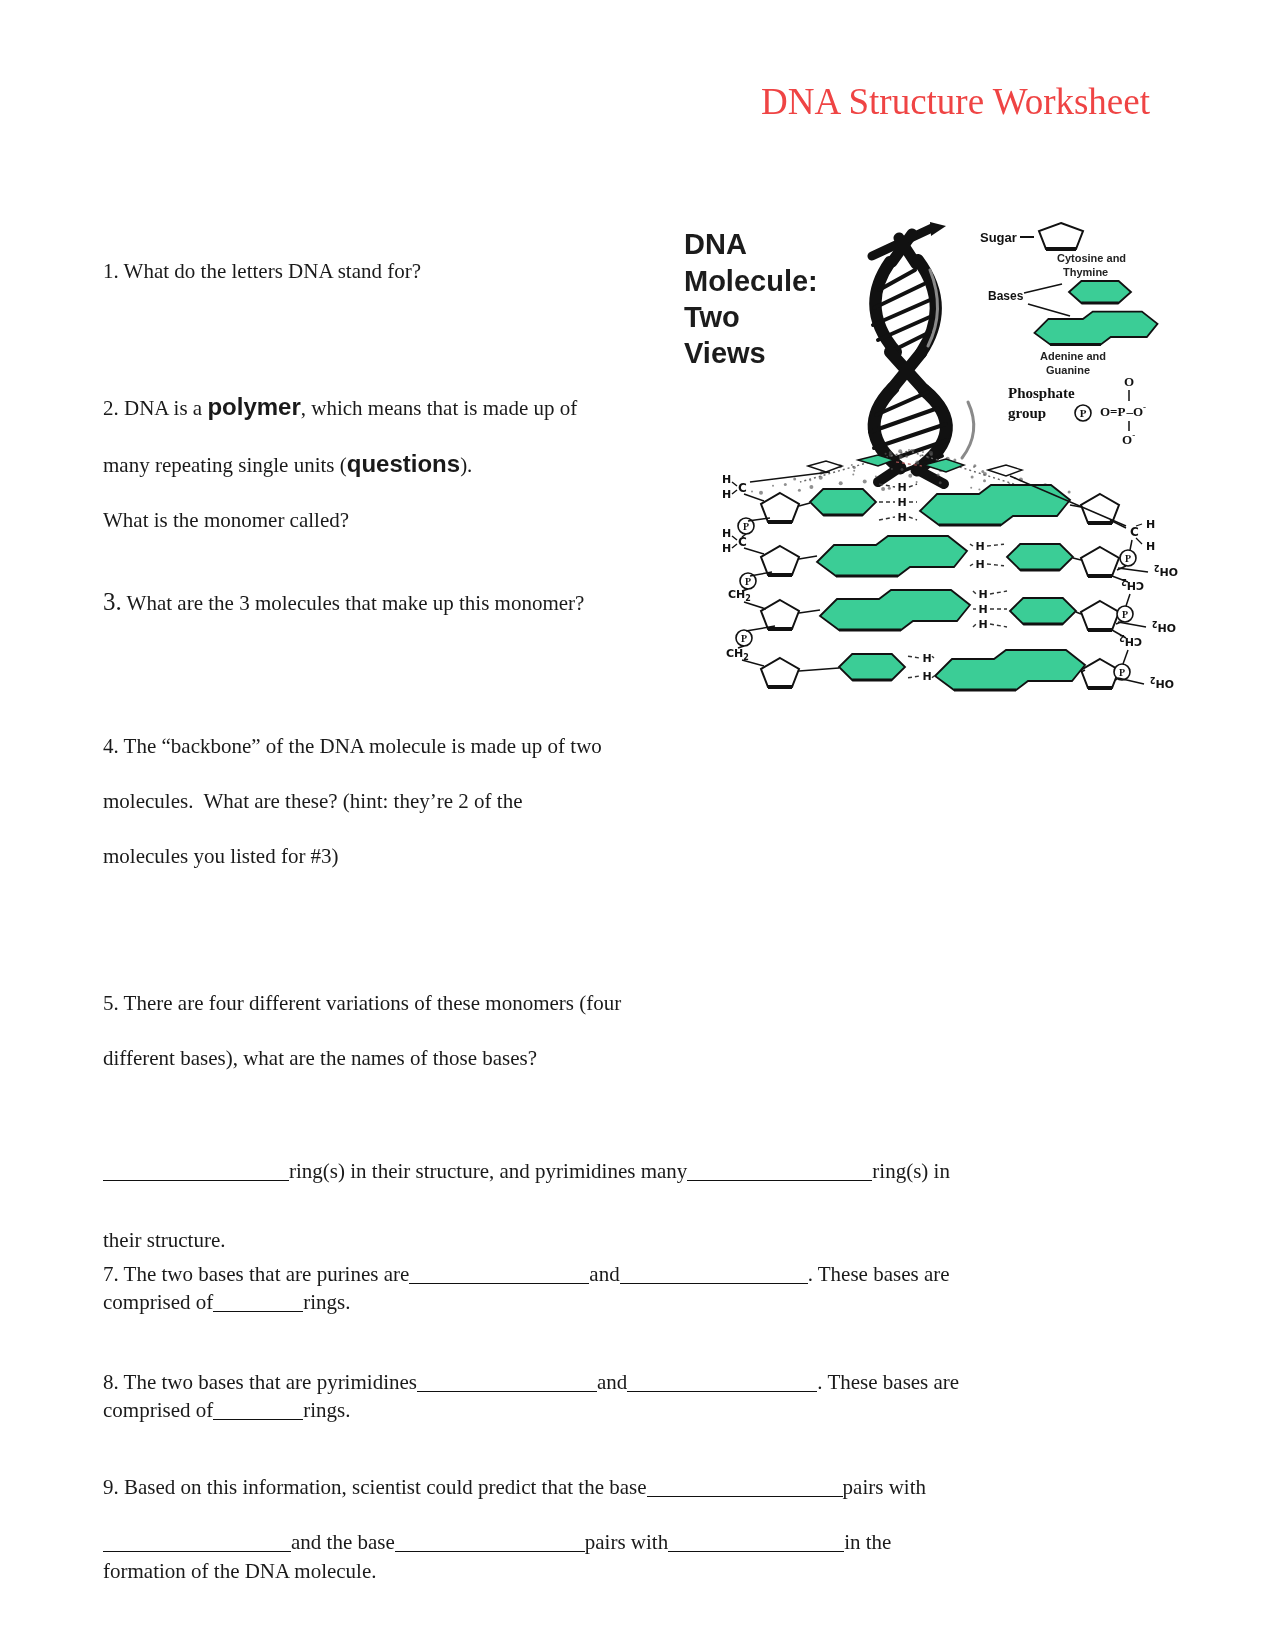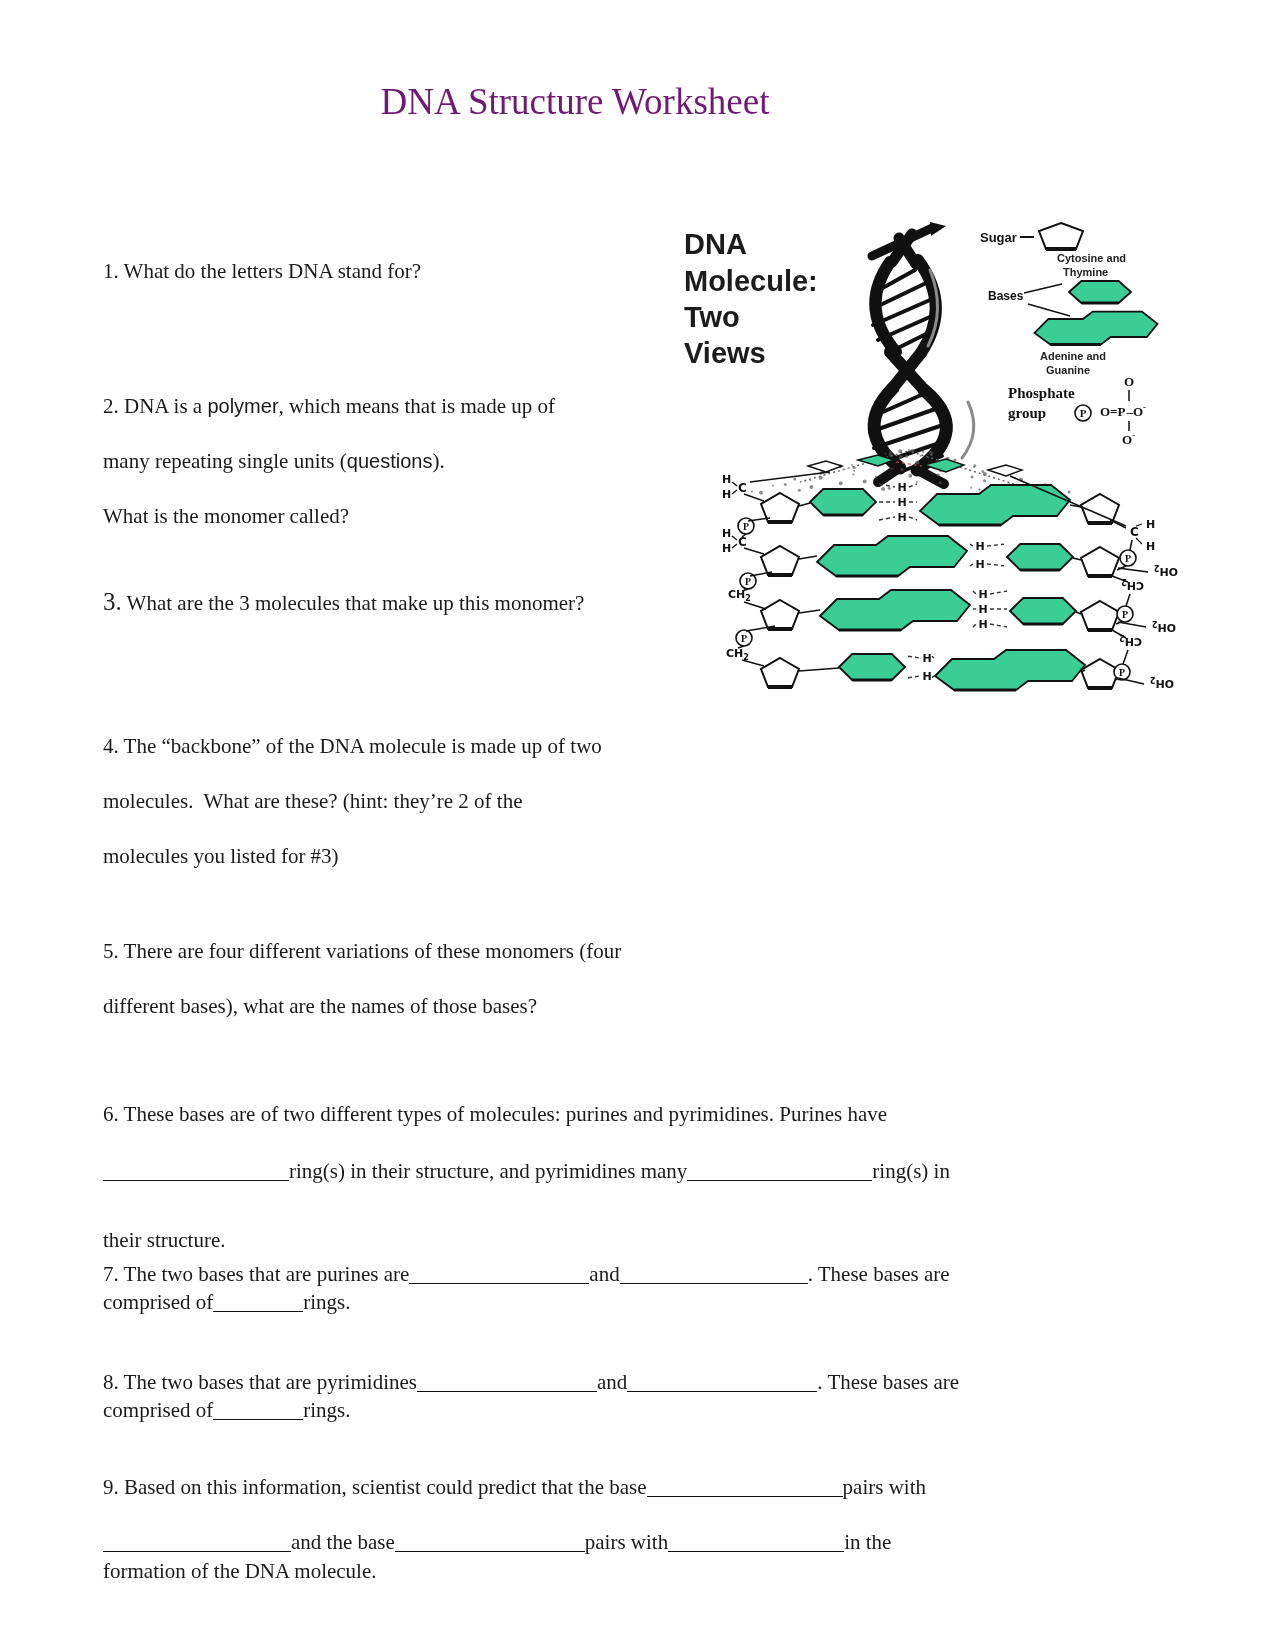--- a/index.html
+++ b/index.html
@@ -1,22 +1,22 @@
 <!DOCTYPE html>
 <html><head>
 <meta charset="utf-8">
 <style>
   html,body{margin:0;padding:0;background:#888;}
   .page{position:relative;width:1275px;height:1651px;background:#ffffff;overflow:hidden;
         font-family:"Liberation Serif",serif;color:#1a1a1a;}
-  .title{position:absolute;top:80px;left:0;width:1150px;text-align:center;
-         font-size:37px;font-family:"Liberation Serif",serif;color:#701a75;}
+  .title{position:absolute;top:80px;left:0;width:1150px;text-align:right;
+         font-size:37px;font-family:"Liberation Serif",serif;color:#ef4444;}
   .subtitle{position:absolute;top:176px;left:90px;font-size:21px;white-space:pre;}
   .q{position:absolute;left:82px;font-size:21px;line-height:27.5px;white-space:pre-wrap;}
-  .bs{font-family:"Liberation Sans",sans-serif;font-weight:normal;font-size:20px;}
+  .bs{font-family:"Liberation Sans",sans-serif;font-weight:bold;font-size:24px;}
   .q3num{font-size:25px;}
   .blank{display:inline-block;border-bottom:1.7px solid #111;height:1em;vertical-align:-3px;}
   svg text{user-select:none;}
 </style>
 </head>
 <body>
 
 <div class="page">
 
   <div class="title">DNA Structure Worksheet</div>
@@ -34,28 +34,25 @@
   <div class="q" style="top:560px">
     <span class="q3num">3.</span><span> What are the 3 molecules that make up this monomer?</span>
   </div>
 
   <div class="q" style="top:705px;width:590px">
     <span>4. The “backbone” of the DNA molecule is made up of two</span><br>
     <span>molecules.  What are these? (hint: they’re 2 of the</span><br>
     <span>molecules you listed for #3)</span>
   </div>
 
-  <div class="q" style="top:910px;width:660px">
+  <div class="q" style="top:962px;width:660px">
     <span>5. There are four different variations of these monomers (four</span><br>
     <span>different bases), what are the names of those bases?</span>
   </div>
 
-  <div class="q" style="top:1073px">
-    <span>6. These bases are of two different types of molecules: purines and pyrimidines. Purines have</span>
-  </div>
   <div class="q" style="top:1130px">
     <span class="blank" style="width:186px"></span><span>ring(s) in their structure, and pyrimidines many</span><span class="blank" style="width:185px"></span><span>ring(s) in</span>
   </div>
   <div class="q" style="top:1199px">
     <span>their structure.</span>
   </div>
 
   <div class="q" style="top:1233px">
     <span>7. The two bases that are purines are</span><span class="blank" style="width:180px"></span><span>and</span><span class="blank" style="width:188px"></span><span>. These bases are</span>
   </div>

